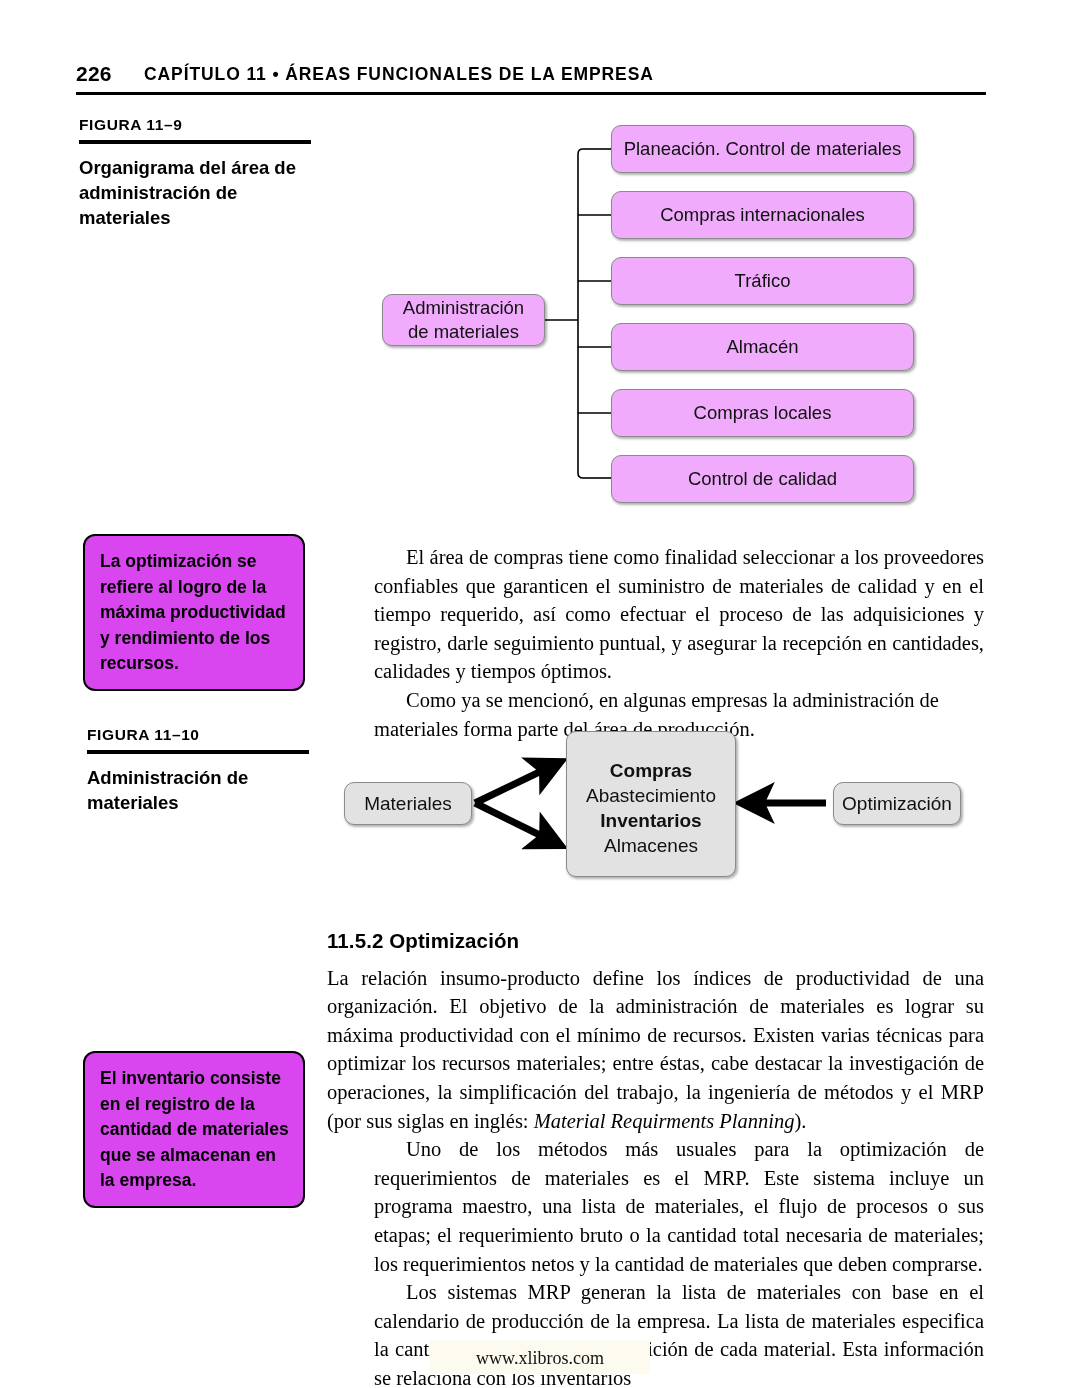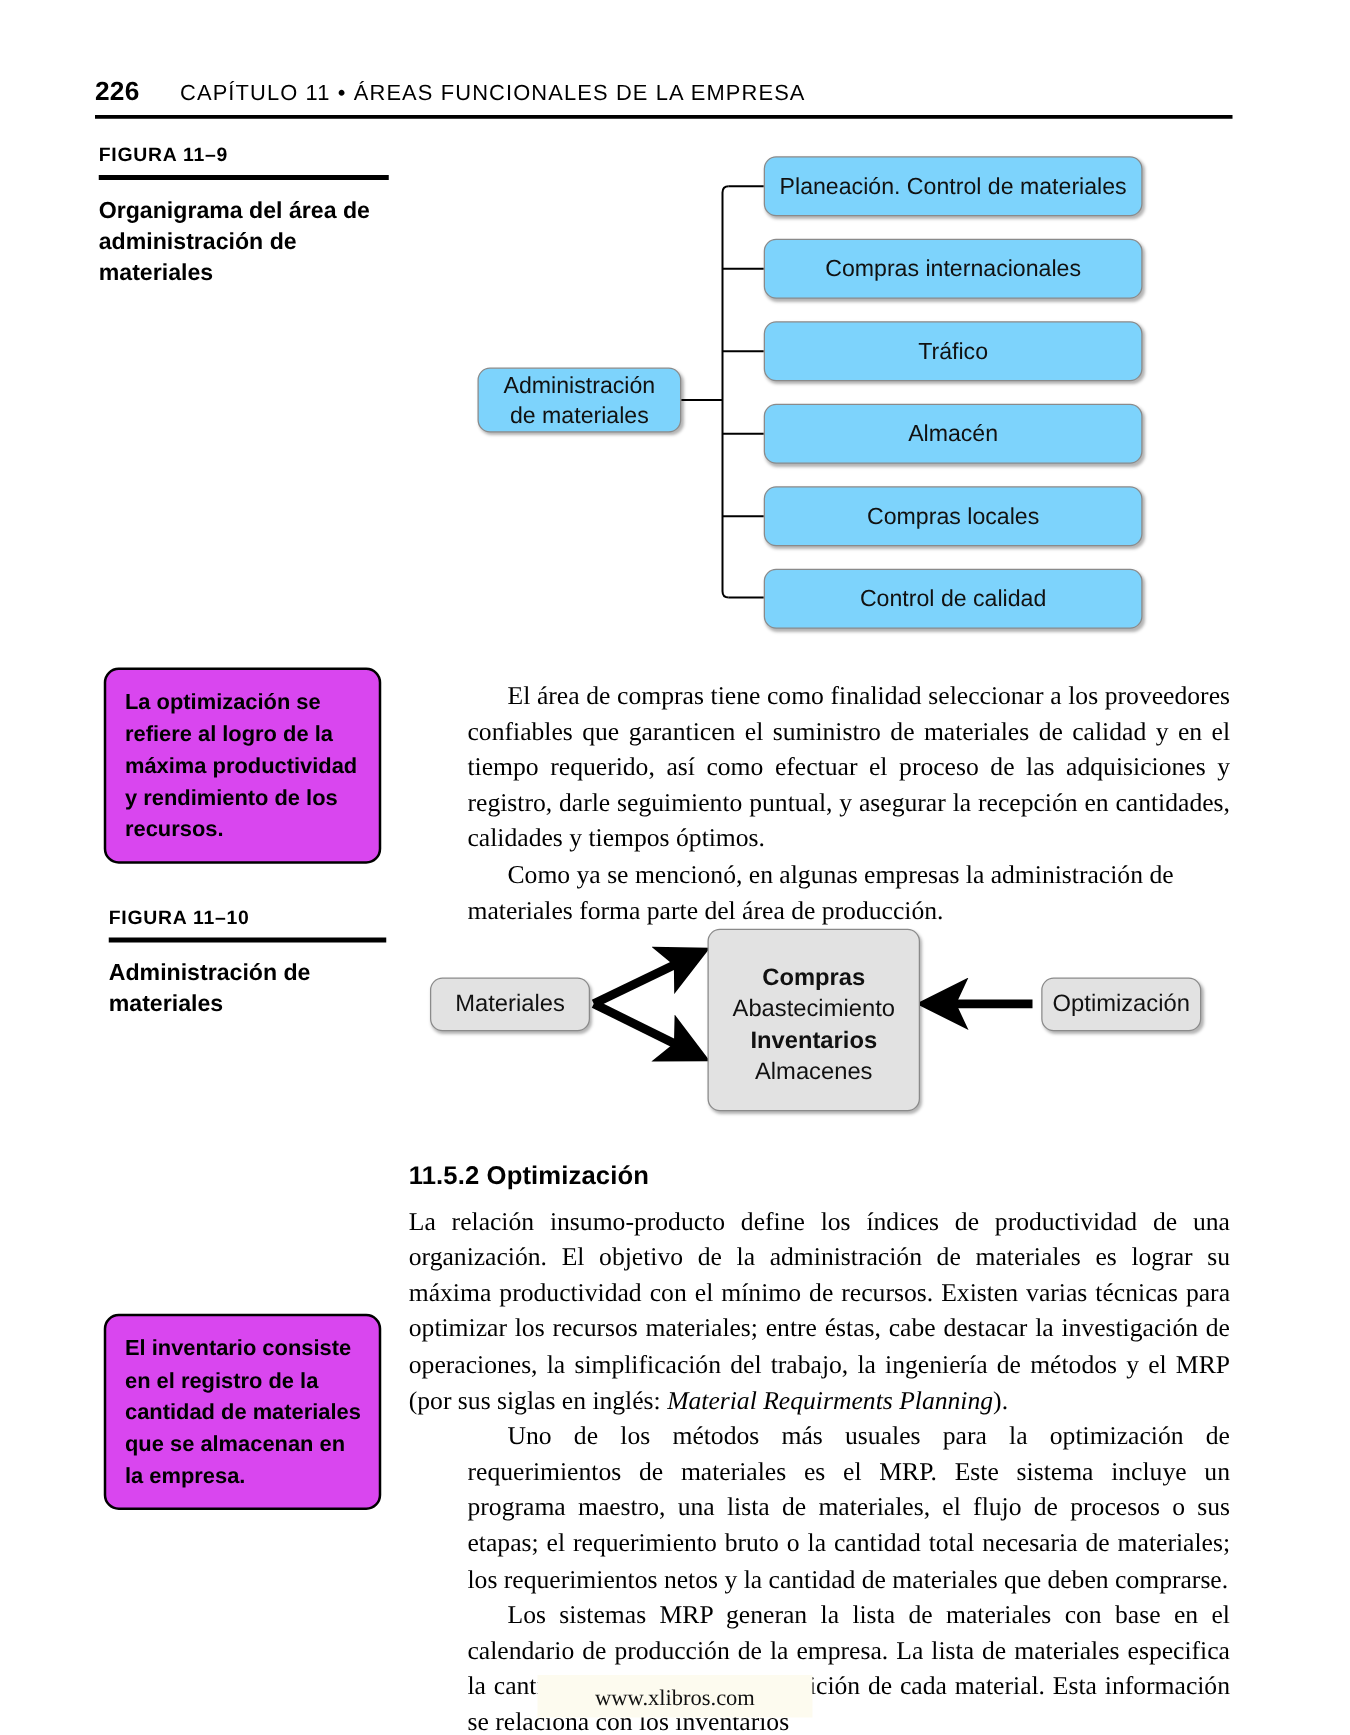--- a/index.html
+++ b/index.html
@@ -25,20 +25,21 @@
     font-size: 21px;
     letter-spacing: 0.2px;
     position: absolute; left: 0; top: 0;
   }
   #running-head .chapline {
     font-family: "Liberation Sans", sans-serif;
     font-size: 17.5px;
     letter-spacing: 0.9px;
     position: absolute; left: 68px; top: 2px;
     white-space: nowrap;
+    font-weight: bold;
   }
   #header-rule {
     position: absolute;
     left: 76px; top: 92px; width: 910px; height: 3px;
     background: #000;
   }
 
   
   .fig-caption { position: absolute; width: 232px; }
   .fig-caption .fig-label {
@@ -100,21 +101,21 @@
   .ital { font-style: italic; }
 
   
   #figure-9 {
     position: absolute;
     left: 370px; top: 118px;
     width: 560px; height: 390px;
   }
   .node {
     position: absolute;
-    background: #7dd3fc;
+    background: #f0abfc;
     border: 1.4px solid #8a8a8a;
     border-radius: 10px;
     font-family: "Liberation Sans", sans-serif;
     font-size: 18.5px;
     color: #111;
     display: flex;
     align-items: center;
     justify-content: center;
     text-align: center;
     box-shadow: 1.5px 2px 2.5px rgba(0,0,0,0.30);
@@ -238,21 +239,21 @@
 
     <line x1="145" y1="81" x2="228" y2="41" stroke="#000" stroke-width="7" marker-end="url(#arrowhead)"></line>
 
     <line x1="145" y1="81" x2="228" y2="122" stroke="#000" stroke-width="7" marker-end="url(#arrowhead)"></line>
 
     <line x1="496" y1="81" x2="414" y2="81" stroke="#000" stroke-width="7" marker-end="url(#arrowhead)"></line>
   </svg>
 
   <div class="node-10" style="left:14px; top:60px; width:128px; height:43px;">Materiales</div>
 
-  <div class="node-10" id="node-central" style="left:236px; top:9px; width:170px; height:146px;margin-top:12px;">
+  <div class="node-10" id="node-central" style="left:236px; top:9px; width:170px; height:146px;">
     <div class="grp">
       <b>Compras</b>
       <span>Abastecimiento</span>
     </div>
     <div class="grp">
       <b>Inventarios</b>
       <span>Almacenes</span>
     </div>
   </div>
 

